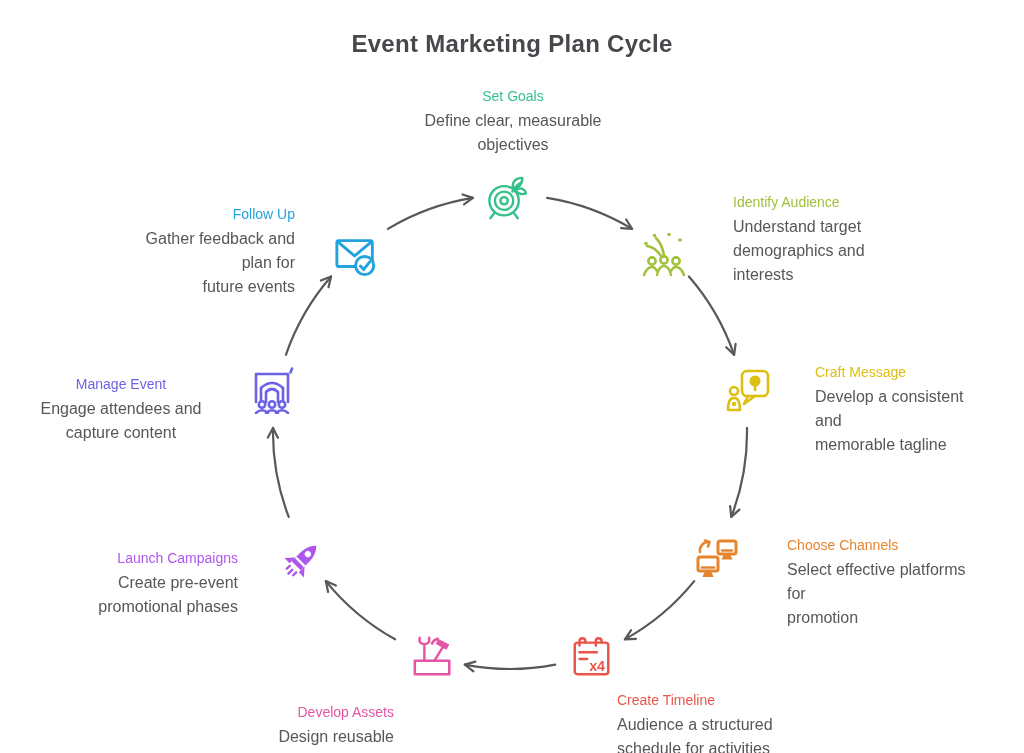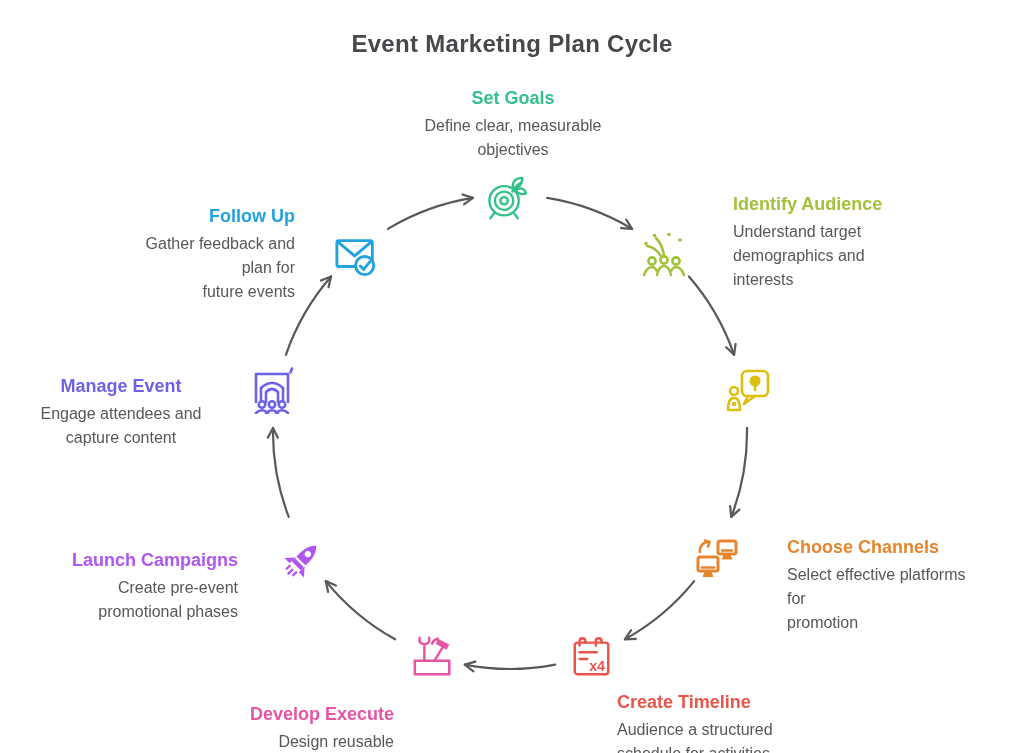--- a/index.html
+++ b/index.html
@@ -12,21 +12,21 @@
     font-size:24px;font-weight:700;color:#47484c;letter-spacing:.3px;
   }
   #arc-layer{position:absolute;left:0;top:0;}
   .icon{position:absolute;}
   .icon svg{display:block;width:100%;height:100%;}
   .icon svg *{stroke:currentColor;stroke-width:2.6;fill:none;stroke-linecap:round;stroke-linejoin:round;}
   .icon svg .f{fill:currentColor;stroke:none;}
   .icon svg .w{fill:#ffffff;}
   .icon svg text{stroke:none;fill:currentColor;font-family:"Liberation Sans",sans-serif;font-weight:700;}
   .stage-text{position:absolute;}
-  .stage-title{font-size:18px;font-weight:700;margin-bottom:5px;}
+  .stage-title{font-size:14px;font-weight:400;margin-bottom:5px;}
   .stage-desc{font-size:16px;line-height:1.5;color:#56575b;white-space:pre-line;}
   .ta-c{text-align:center;}
   .ta-r{text-align:right;margin-top:12px;}
 </style>
 </head>
 <body>
 
 <div class="canvas">
 
   <div class="main-title" style="color: rgb(71, 72, 76);">Event Marketing Plan Cycle</div>
@@ -96,20 +96,25 @@
     <svg viewBox="0 0 48 48">
       <rect x="17" y="5" width="26" height="25" rx="5"></rect>
       <path d="M23,30 L19,38 L30,30"></path>
       <circle class="f" cx="30" cy="15" r="5.5"></circle>
         <path d="M30,21 v3"></path>
       <circle cx="9" cy="25" r="4"></circle>
       <path d="M3,44 Q3,32 9,32 Q15,32 15,44 Z"></path>
       <circle class="f" cx="9" cy="38" r="2.2"></circle>
     </svg>
   </div>
+  <div class="stage-text" style="left:815px;top:364px;width:170px;">
+    <div class="stage-title" style="color: rgb(221, 191, 16);">Craft Message</div>
+    <div class="stage-desc">Develop a consistent and
+memorable tagline</div>
+  </div>
 
   <div class="icon" style="left: 693px; top: 535px; width: 48px; height: 48px; color: rgb(229, 134, 47);">
     <svg viewBox="0 0 48 48">
       <path d="M7,17 A8.5,8.5 0 0 1 16,7"></path>
         <path d="M12,5.5 L16.5,7 L15,11.5"></path>
       <rect x="25" y="6" width="18" height="13" rx="2" style="stroke-width:3"></rect>
       <path d="M29,15.5 h10"></path>
       <path class="f" d="M31,19 l-2.5,5.5 h11 l-2.5,-5.5 Z"></path>
       <rect x="5" y="22" width="20" height="14" rx="2" style="stroke-width:3"></rect>
       <path d="M9,32.5 h12"></path>
@@ -142,21 +147,21 @@
     <svg viewBox="0 0 48 48">
       <rect x="5" y="30" width="36" height="14"></rect>
       <path d="M10,6 v4 a6,6 0 0 0 10,0 v-4"></path>
       <path d="M15,15 v15"></path>
       <path d="M26,29 L36,13"></path>
       <path class="f" d="M29,7 L41,13 L38,18.5 L27,12.5 Z"></path>
       <path d="M29,7 q-4.5,1 -6,5"></path>
     </svg>
   </div>
   <div class="stage-text ta-r" style="left:214px;top:692px;width:180px;">
-    <div class="stage-title" style="color: rgb(230, 84, 164);">Develop Execute</div>
+    <div class="stage-title" style="color: rgb(230, 84, 164);">Develop Assets</div>
     <div class="stage-desc">Design reusable marketing
 materials</div>
   </div>
 
   <div class="icon" style="left: 280px; top: 538px; width: 44px; height: 44px; color: rgb(174, 86, 238);">
     <svg viewBox="0 0 48 48">
       <g transform="rotate(45 24 24)">
         <path class="f" d="M24,2 C29,7 31,13 31,21 V33 H17 V21 C17,13 19,7 24,2 Z"></path>
         <circle class="w" cx="24" cy="15" r="3.4" style="stroke:none"></circle>
         <rect class="w" x="17" y="25.5" width="14" height="2.6" style="stroke:none"></rect>

